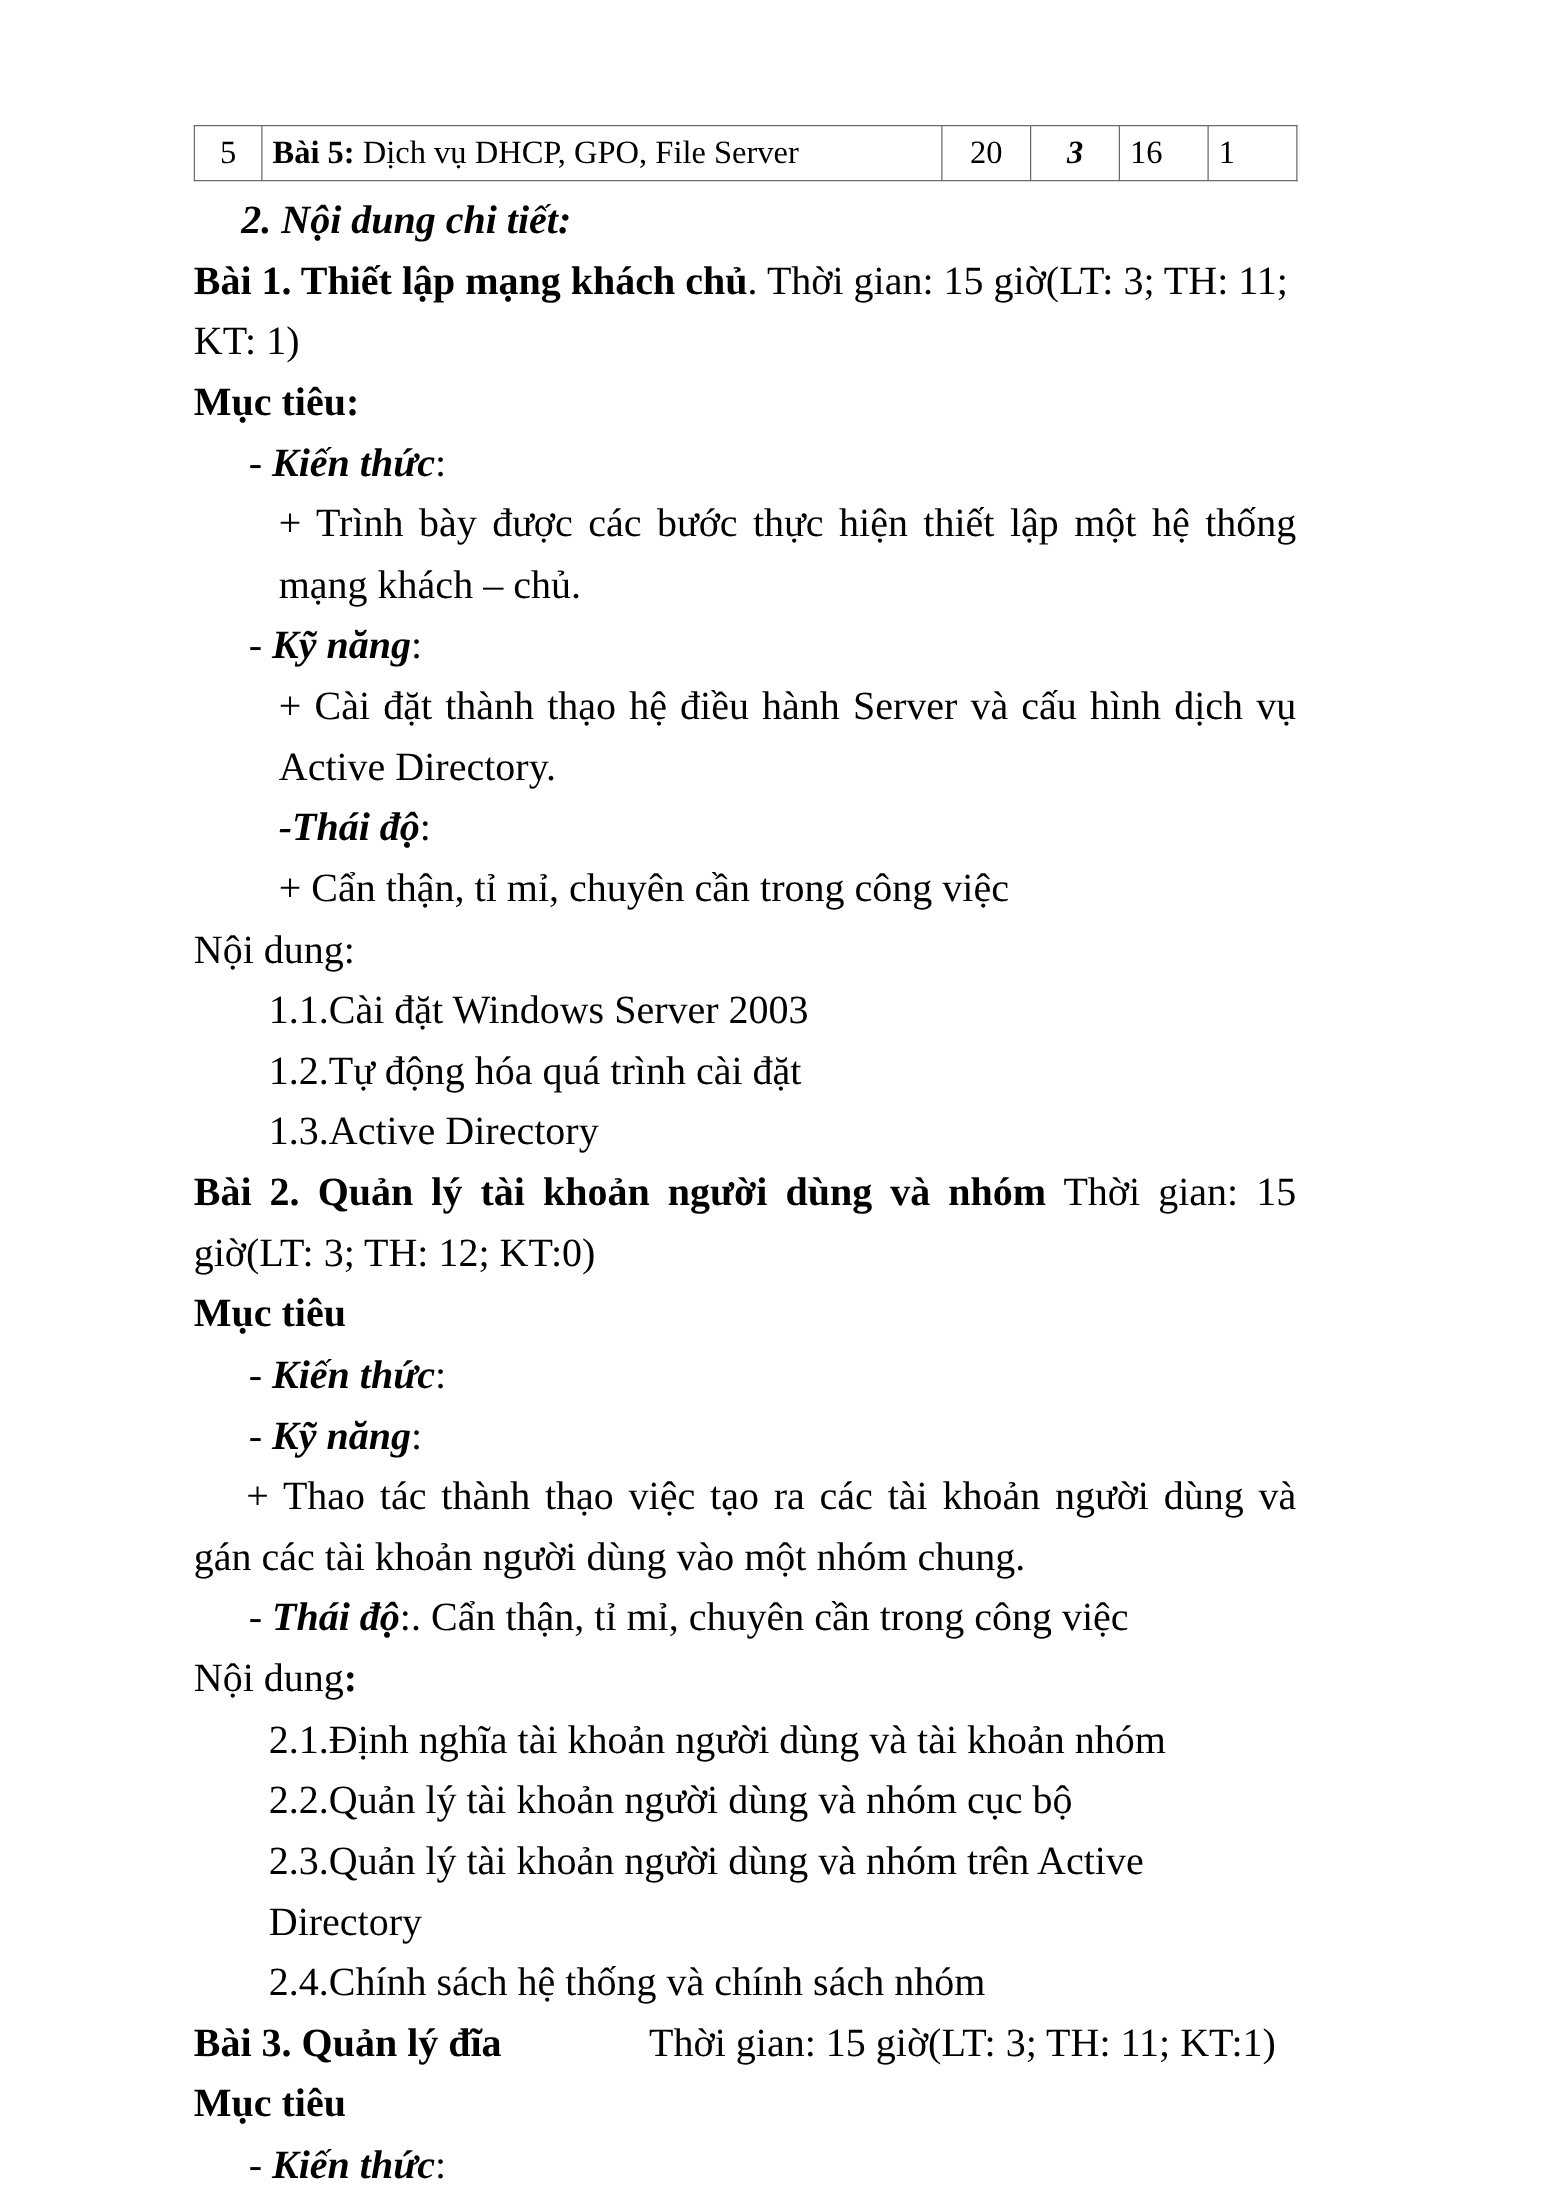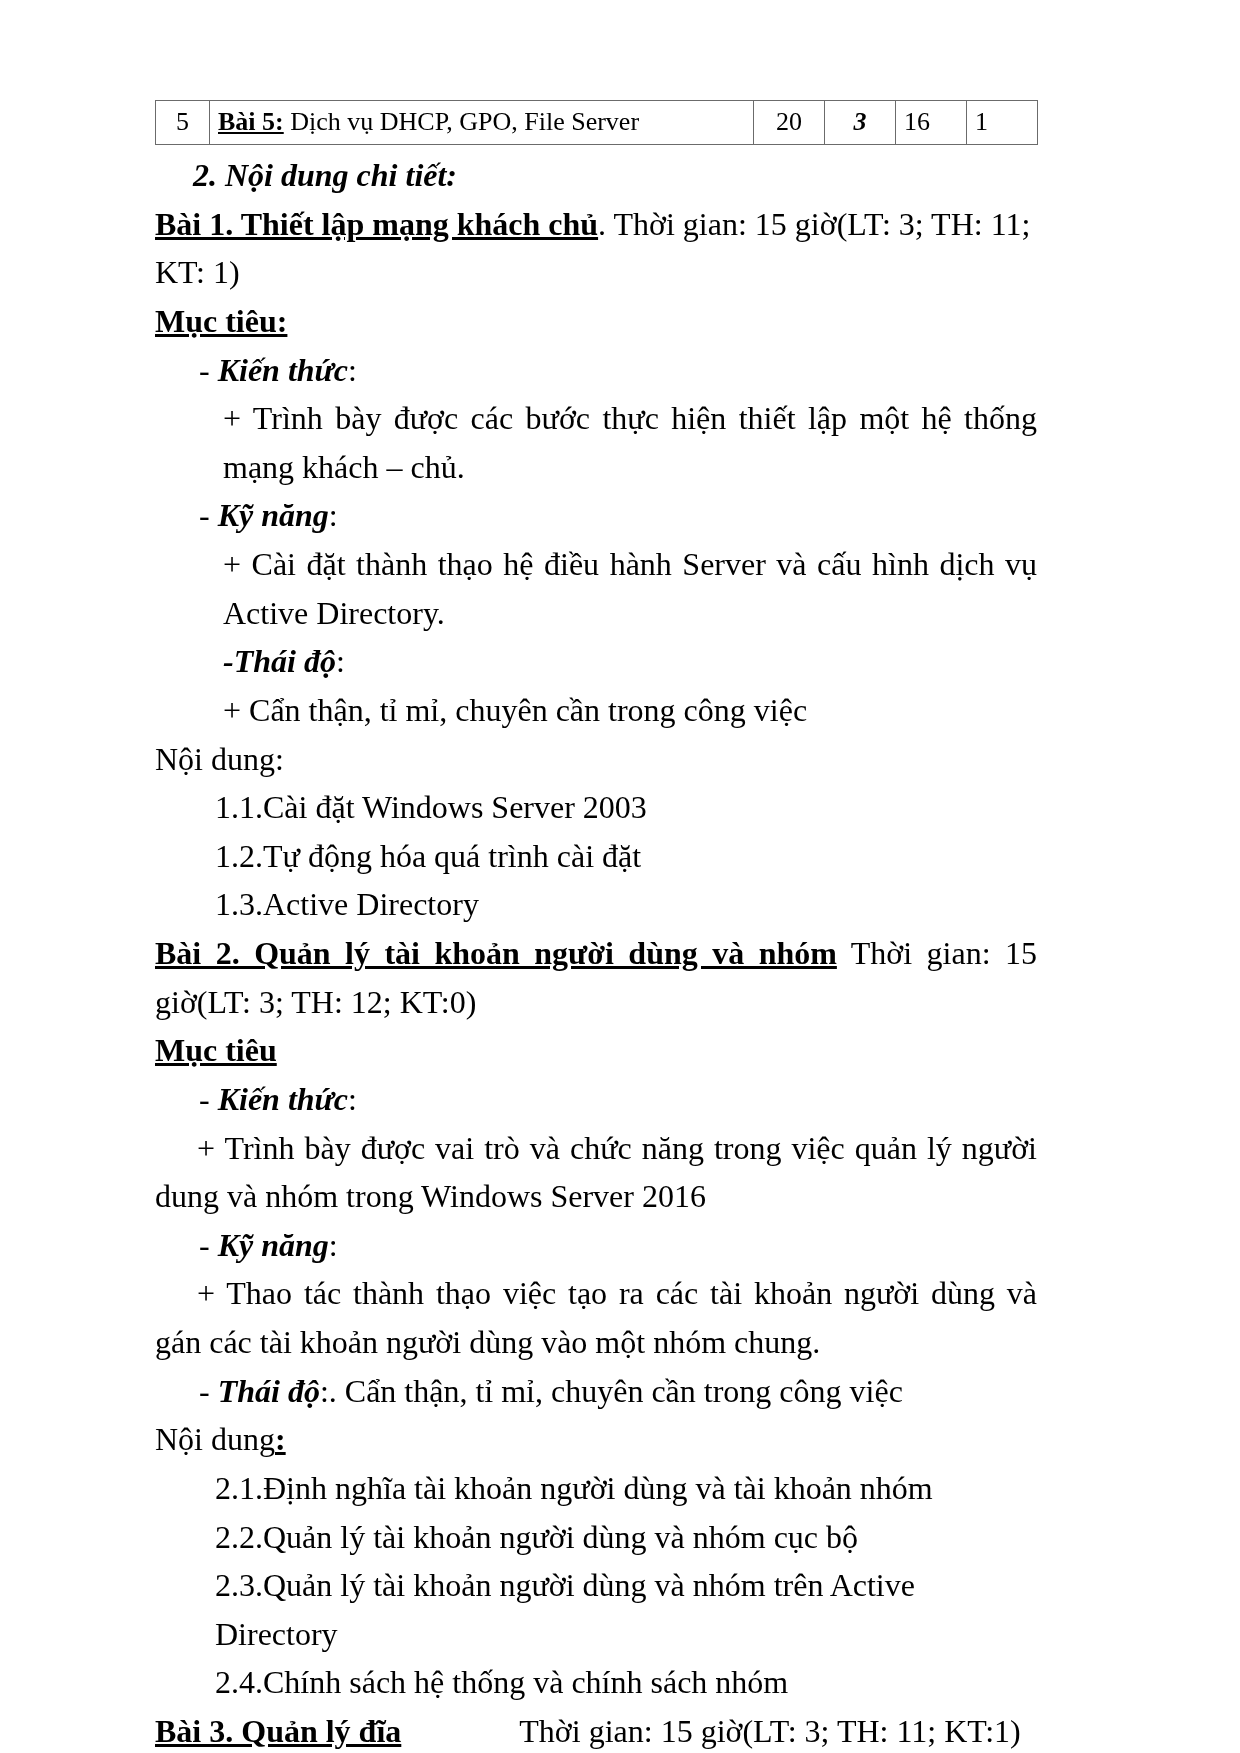--- a/index.html
+++ b/index.html
@@ -44,21 +44,21 @@
     vertical-align: middle;
     height: 44px;
     box-sizing: border-box;
   }
   .col-idx   { width: 54px;  text-align: center; }
   .col-title { width: 544px; text-align: left; }
   .col-n     { width: 71px;  text-align: center; }
   .col-n2    { width: 71px;  text-align: center; }
   .col-n3    { width: 71px;  text-align: left; }
   .col-n4    { width: 71px;  text-align: left; padding-left: 10px; }
-  .b  { font-weight: bold; text-decoration: underline; }
+  .b  { font-weight: bold; }
   .i  { }
   .bi { font-weight: bold; font-style: italic; }
   .center { text-align: center; }
 
   
   .p {
     font-size: 32px;
     line-height: 1.52;
     margin: 0;
     text-align: justify;
@@ -113,21 +113,20 @@
     <p class="p p-left lvl-d"><span>1.1.Cài đặt Windows Server 2003</span></p>
     <p class="p p-left lvl-d"><span>1.2.Tự động hóa quá trình cài đặt</span></p>
     <p class="p p-left lvl-d"><span>1.3.Active Directory</span></p>
 
     <p class="p"><span class="b">Bài 2. Quản lý tài khoản người dùng và nhóm</span><span> Thời gian: 15 giờ</span><span class="i">(LT: 3; TH: 12; KT:0)</span></p>
 
     <p class="p p-left"><span class="b">Mục tiêu</span></p>
 
     <p class="p p-left lvl-b"><span>- </span><span class="bi">Kiến thức</span><span>:</span></p>
 
-    <p class="p" style="text-indent:42px;"><span>+ Trình bày được vai trò và chức năng trong việc quản lý người dung và nhóm trong Windows Server 2016</span></p>
 
     <p class="p p-left lvl-b"><span>- </span><span class="bi">Kỹ năng</span><span>:</span></p>
 
     <p class="p" style="text-indent:42px;"><span>+ Thao tác thành thạo việc tạo ra các tài khoản người dùng và gán các tài khoản người dùng vào một nhóm chung.</span></p>
 
     <p class="p p-left lvl-b"><span>- </span><span class="bi">Thái độ</span><span>:. Cẩn thận, tỉ mỉ, chuyên cần trong công việc</span></p>
 
     <p class="p p-left"><span>Nội dung</span><span class="b">:</span></p>
 
     <p class="p p-left lvl-d"><span>2.1.Định nghĩa tài khoản người dùng và tài khoản nhóm</span></p>

